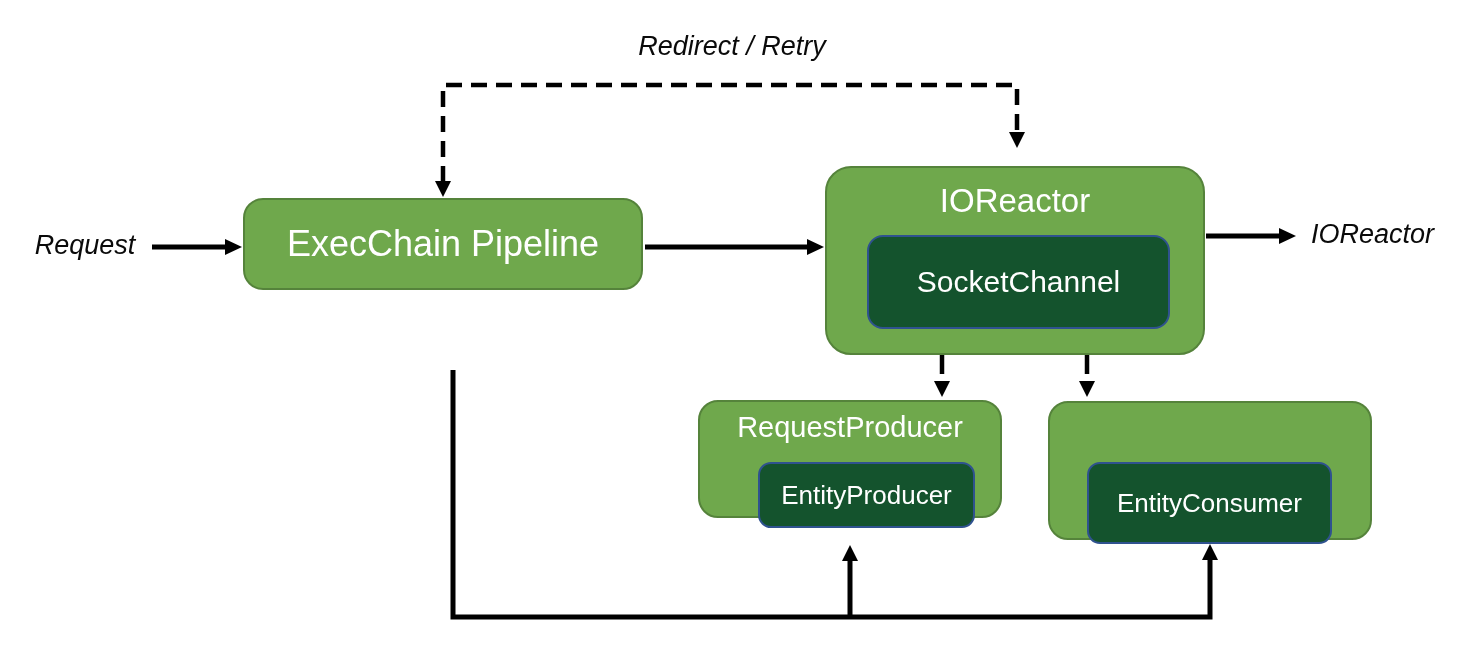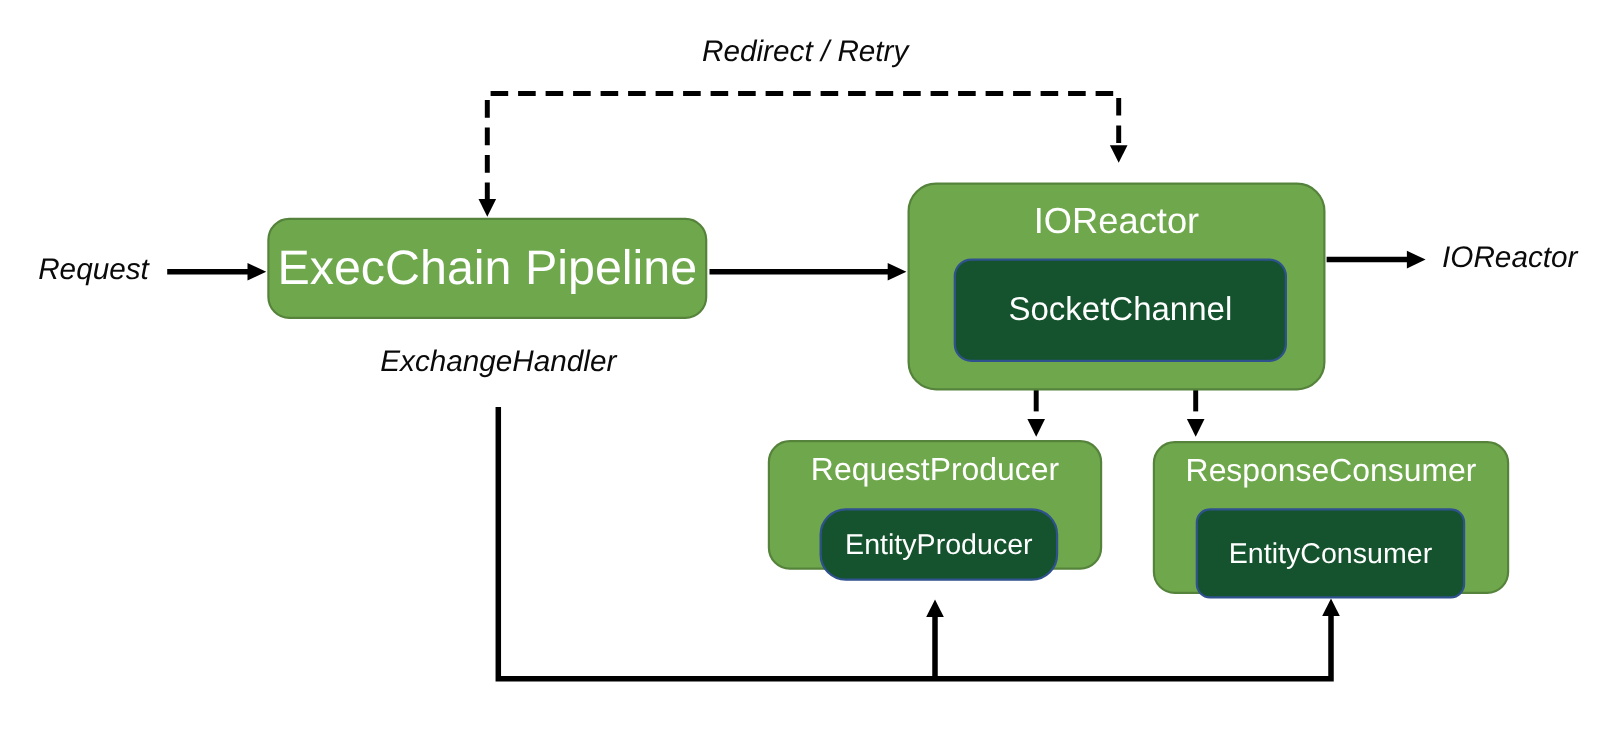--- a/index.html
+++ b/index.html
@@ -30,28 +30,28 @@
     background: #14532d;
     border: 2.5px solid #2F528F;
   }
   .center-label {
     display: flex;
     align-items: center;
     justify-content: center;
     width: 100%;
     height: 100%;
   }
-  .exec-chain   { left: 243px;  top: 198px; width: 400px; height: 92px;  border-radius: 20px; font-size: 44px; }
+  .exec-chain   { left: 243px;  top: 198px; width: 400px; height: 92px;  border-radius: 20px; font-size: 36px; }
   .io-reactor   { left: 825px;  top: 166px; width: 380px; height: 189px; border-radius: 26px; }
   .io-reactor-title { position: absolute; left: 0; top: 14px; width: 100%; text-align: center; font-size: 33px; }
   .socket-channel { left: 40px; top: 67px;  width: 303px; height: 94px;  border-radius: 16px; font-size: 30px; }
   .req-producer  { left: 698px; top: 400px; width: 304px; height: 118px; border-radius: 20px; }
   .resp-consumer { left: 1048px; top: 401px; width: 324px; height: 139px; border-radius: 20px; }
   .sub-title { position: absolute; left: 0; top: 9px; width: 100%; text-align: center; font-size: 29px; }
-  .entity-producer { left: 45px; top: 60px; width: 217px; height: 66px; border-radius: 24px; font-size: 26px; }
+  .entity-producer { left: 58px; top: 60px; width: 217px; height: 66px; border-radius: 13px; font-size: 26px; }
   .entity-consumer { left: 37px; top: 59px; width: 245px; height: 82px; border-radius: 13px; font-size: 26px; }
   .label {
     position: absolute;
     color: #0a0a0a;
     font-size: 27px;
     text-align: center;
     white-space: nowrap;
     font-style: italic;
   }
   .lbl-request         { left: 15px;   top: 230px; width: 140px; }
@@ -122,24 +122,22 @@
   </div>
 
   <div class="node node-green req-producer">
     <div class="sub-title">RequestProducer</div>
     <div class="node node-blue entity-producer">
       <span class="center-label">EntityProducer</span>
     </div>
   </div>
 
   <div class="node node-green resp-consumer">
-    <div class="sub-title">ResponseConsumer</div>
     <div class="node node-blue entity-consumer">
       <span class="center-label">EntityConsumer</span>
     </div>
   </div>
 
   <div class="label lbl-request">Request</div>
   <div class="label lbl-redirect-retry">Redirect / Retry</div>
   <div class="label lbl-response">IOReactor</div>
-  <div class="label lbl-exchange-handler">ExchangeHandler</div>
 
 </div>
 
 </body></html>

